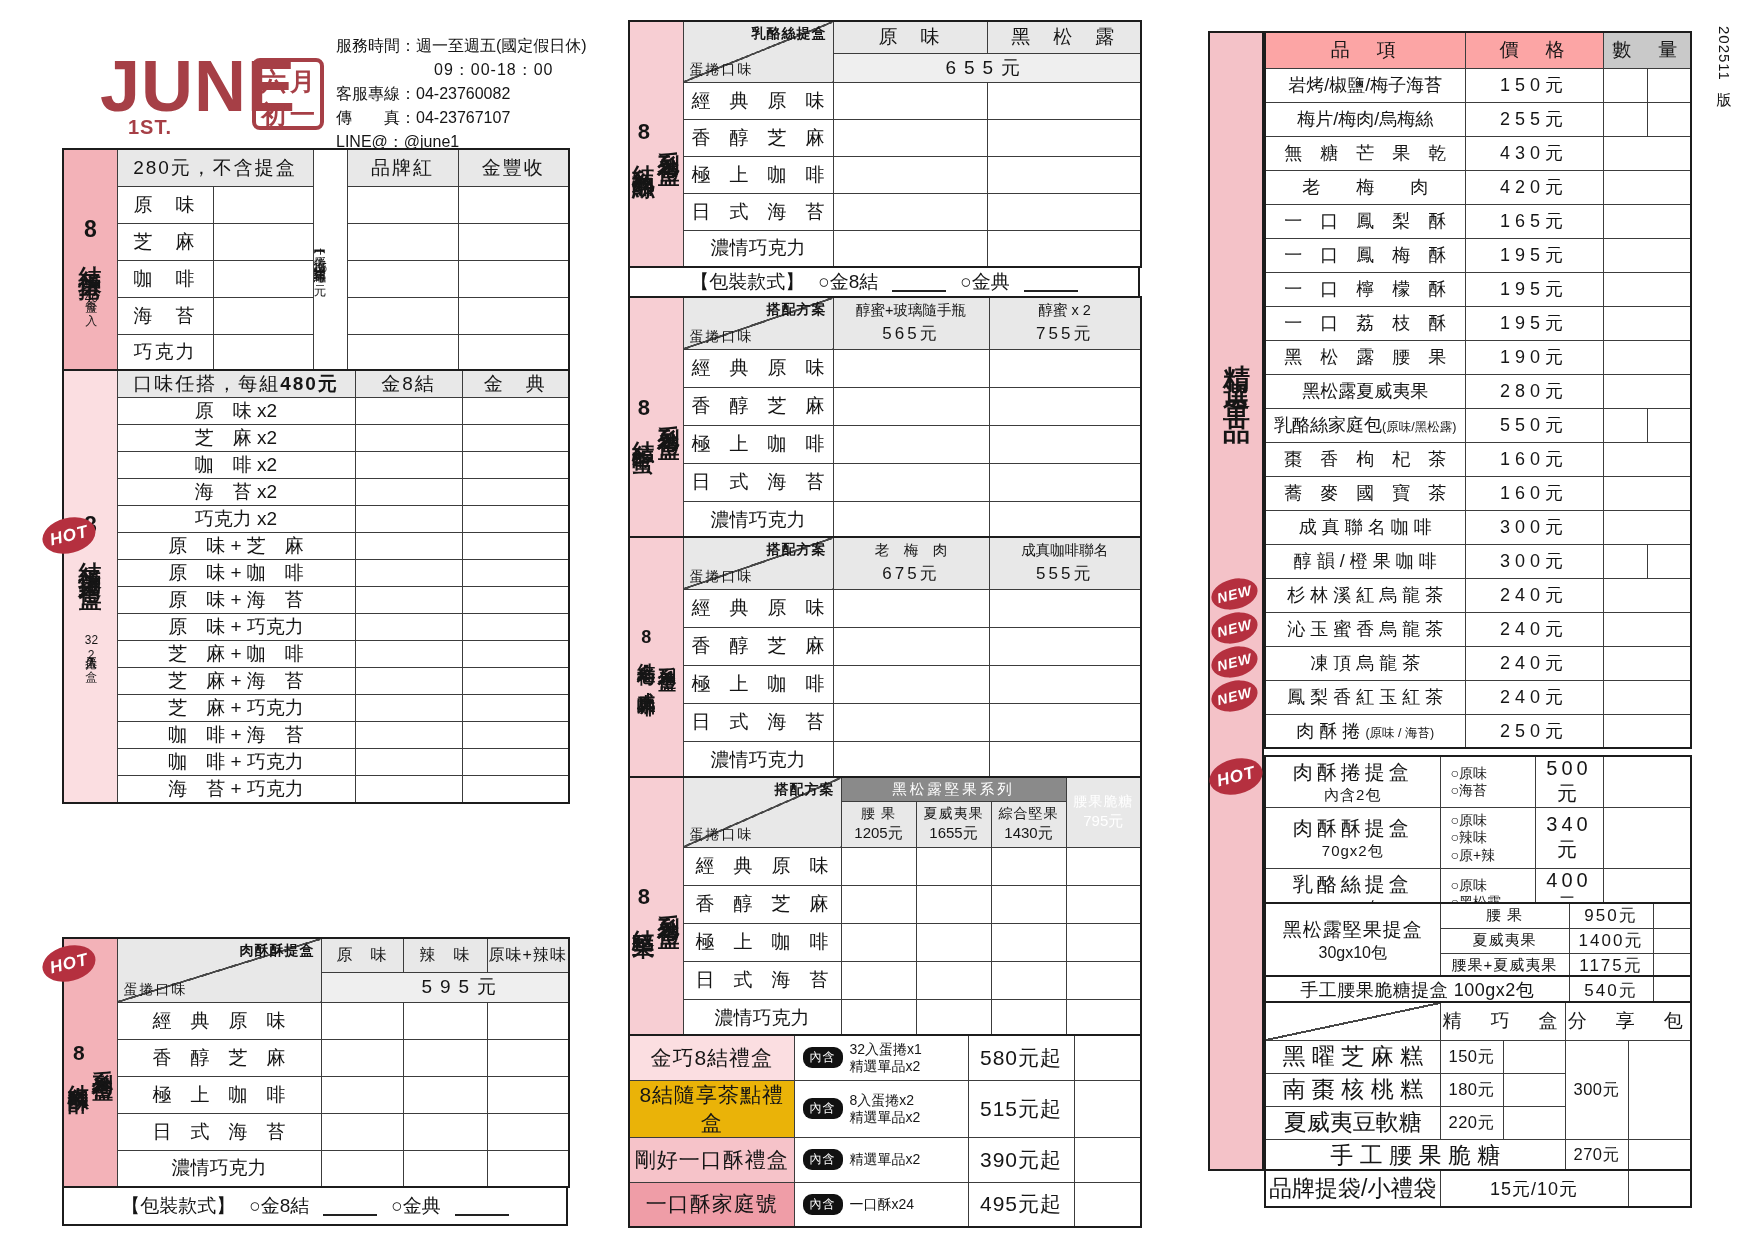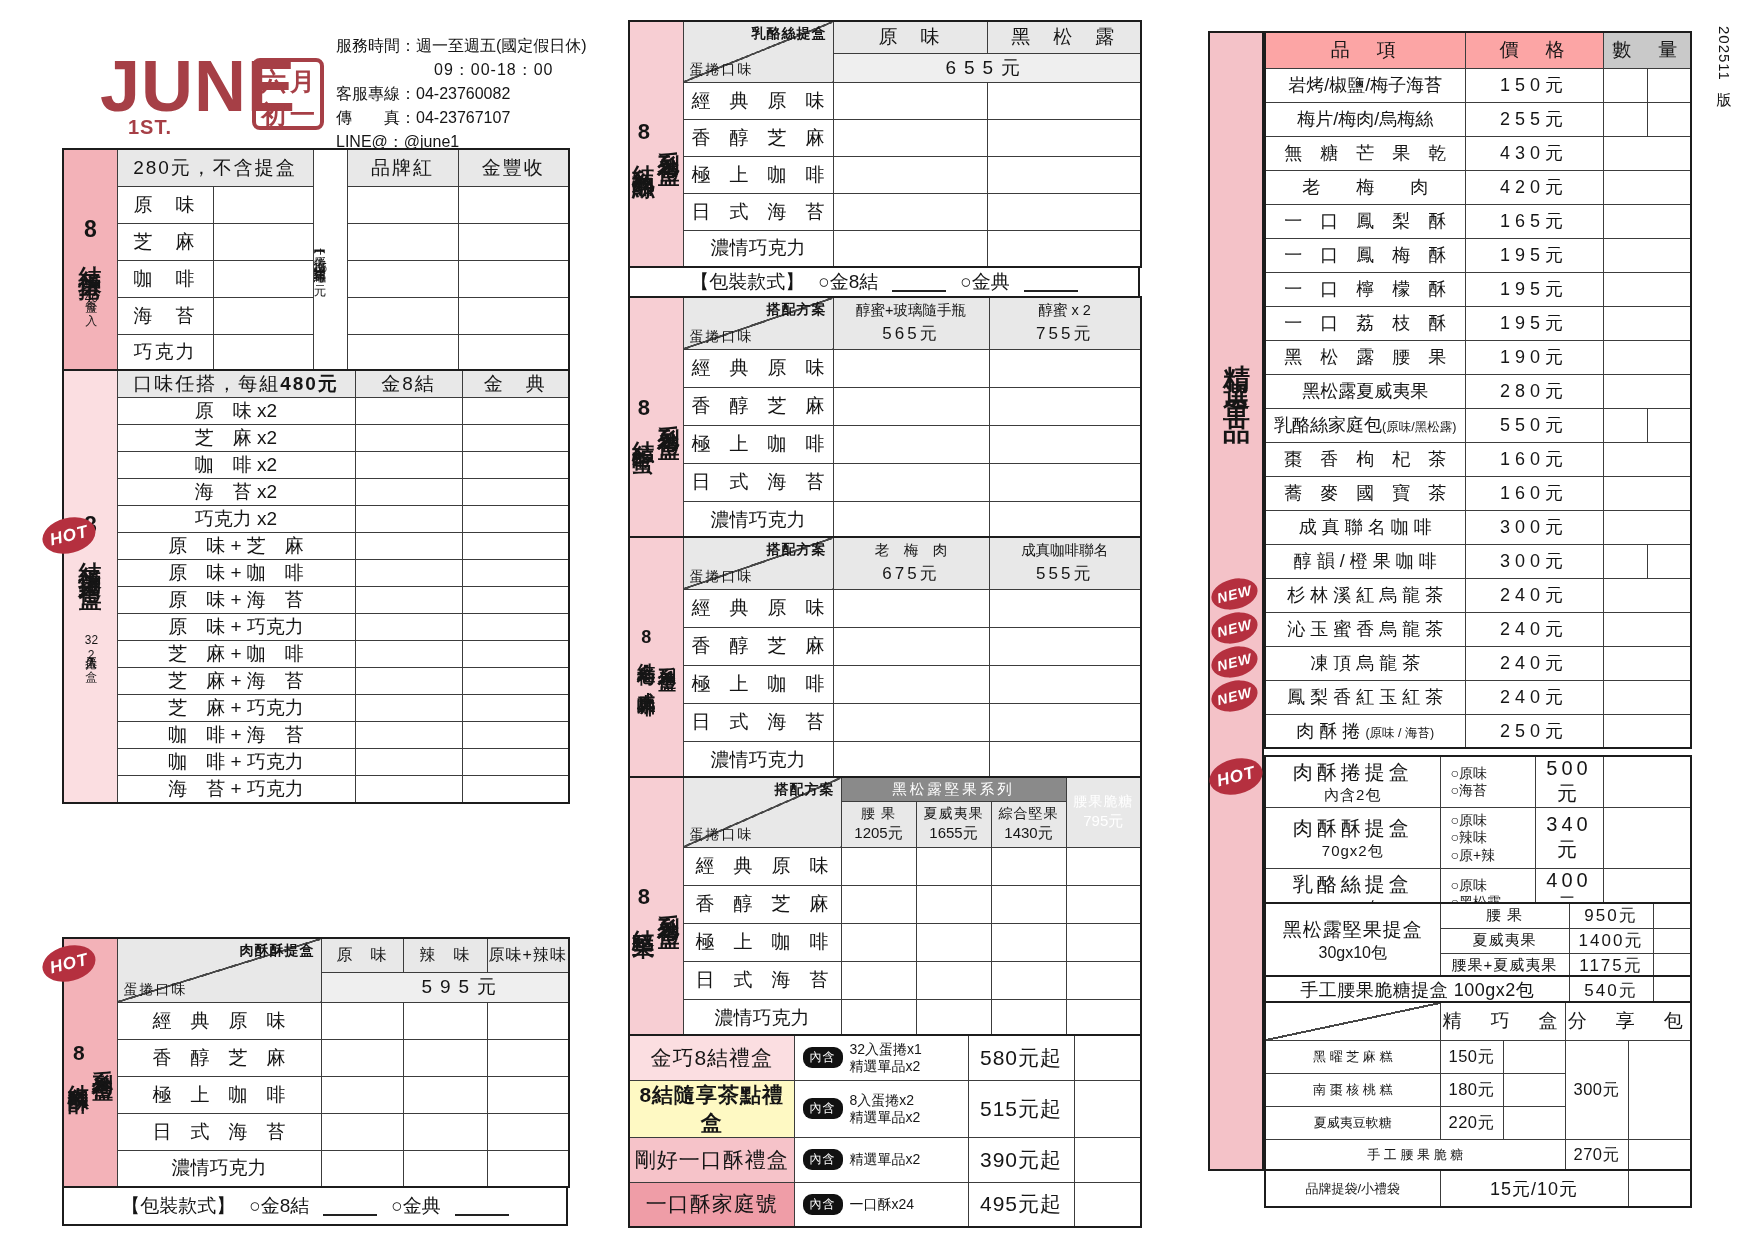--- a/index.html
+++ b/index.html
@@ -81,21 +81,21 @@
   .thl1 { font-size:14.5px; letter-spacing:0; }
   .thl2 { font-size:17px; letter-spacing:3px; margin-top:2px; }
   .tM4 .brow th { height:24px; background:#8a8a8a; color:#fff; font-size:14.5px; letter-spacing:3px; font-weight:normal; }
   .tM4 .srow th { height:46px; background:#e8e8e8; }
   .tM4 .frow td { height:38px; }
   .nuthead1 { font-size:14px; letter-spacing:1px; }
   .nuthead2 { font-size:15px; letter-spacing:0; margin-top:1px; }
   .tG td { height:45px; }
   .gname { font-size:21px; letter-spacing:1px; }
   .tG tr:nth-child(1) .gname { background:#fbdee1; }
-  .tG tr:nth-child(2) .gname { background:#fef9c3;font-weight:bold; }
+  .tG tr:nth-child(2) .gname { background:#eab308; }
   .tG tr:nth-child(3) .gname { background:#f6c3c9;margin-left:20px; }
   .tG tr:nth-child(4) .gname { background:#ef9da7; }
   .gc { text-align:left; }
   .gcwrap { display:flex; align-items:center; gap:7px; padding-left:8px; }
   .incl { background:#111; color:#fff; font-size:12px; border-radius:9px; padding:2px 7px; white-space:nowrap; letter-spacing:1px;}
   .glines { display:flex; flex-direction:column; line-height:1.2; font-size:14px; text-align:left; }
   .gprice { font-size:21px; letter-spacing:1px; }
 
   
   #rbar { position:absolute; left:1208px; top:31px; width:56px; height:1140px; background:#f4c2c8;
@@ -117,21 +117,21 @@
   .rA td { height:43px; } .rB td { height:61px; } .rC td { height:45px; }
   .tRN td { height:25px; }
   .nv { font-size:15px; letter-spacing:1px; }
   .np { font-size:17px; letter-spacing:2px; }
   .ntitle1 { font-size:19px; letter-spacing:1px; }
   .ntitle2 { font-size:16px; }
   .tRC td { height:28px; }
   .cname { font-size:18px; letter-spacing:0.5px; }
   .tRM .mh th { height:38px; background:#fff; font-size:19px; letter-spacing:5px; }
   .tRM .mr td { height:33px; }
-  .mn { font-size:13px; }
+  .mn { font-size:23px; }
   .mp { font-size:16.5px; letter-spacing:0.5px; }
   .tBag td { height:37px; }
   .bp { font-size:18px; letter-spacing:1px;margin-left:12px; }
 </style>
 </head>
 <body>
 
 <div id="page">
 
   <div id="brand">

